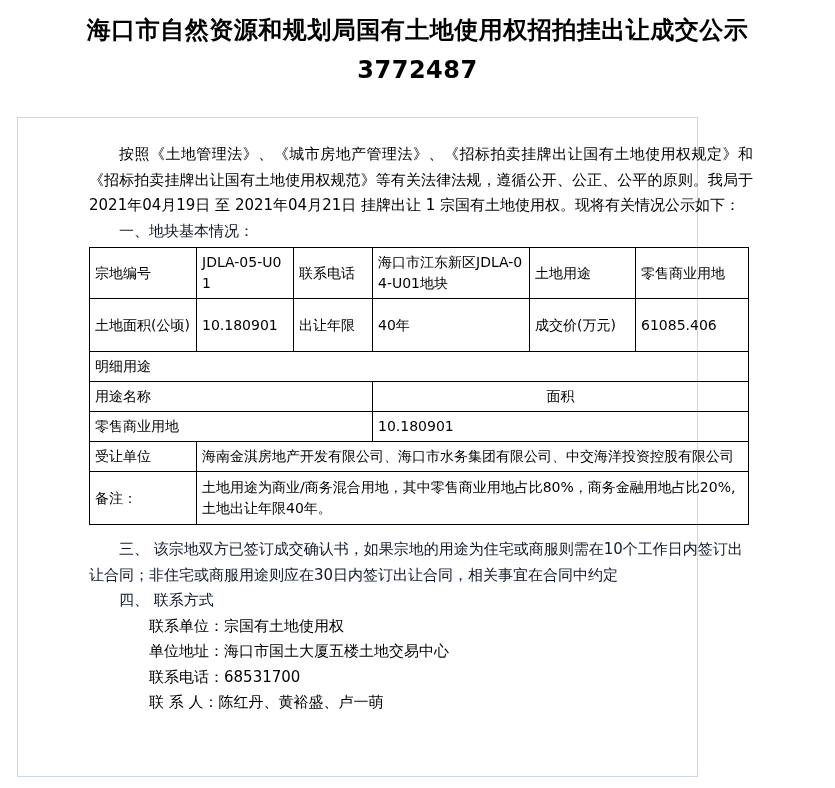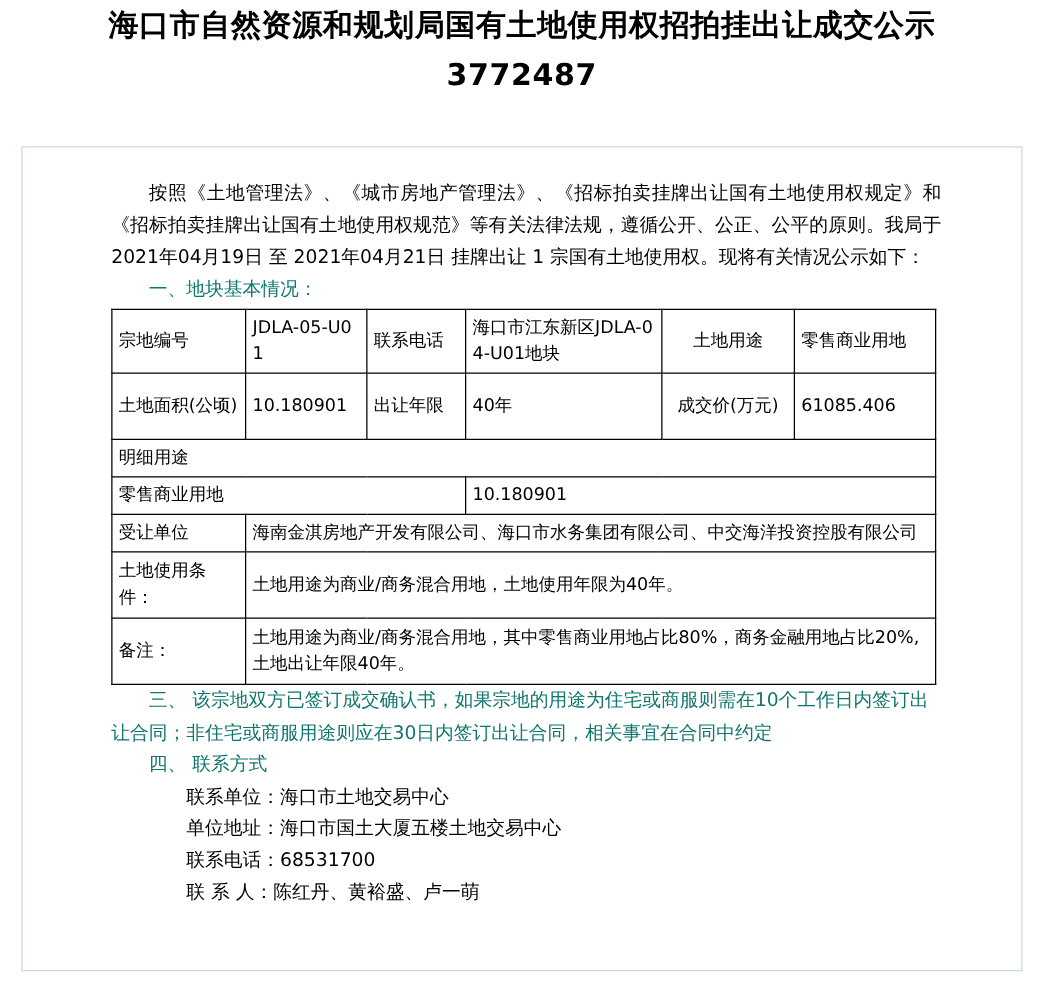--- a/index.html
+++ b/index.html
@@ -16,36 +16,37 @@
   }
   .page {
     position: relative;
     width: 835px;
     height: 788px;
     background: #ffffff;
   }
 
   
   .title-block {
+    padding-top: 10px;
     text-align: center;
   }
   .title-line {
     font-size: 24px;
     font-weight: bold;
     letter-spacing: 0.5px;
     line-height: 40px;
     color: #000000;
   }
 
   
   .content-frame {
     position: absolute;
     left: 17px;
     top: 117px;
-    width: 801px;
+    width: 681px;
     height: 660px;
     border: 1px solid #ccd6e8;
     box-sizing: border-box;
     background: #ffffff;
     padding-left: 16px;
   }
 
   .body-area {
     position: absolute;
     left: 71px;
@@ -60,52 +61,52 @@
     text-align: justify;
     text-justify: inter-ideograph;
     color: #000000;
   }
   .para.indent2 {
     text-indent: 2em;
   }
   .sec-line {
     font-size: 15px;
     line-height: 25.5px;
-    color: #0f766e;
+    color: #0f172a;
     padding-left: 2em;
   }
   .sec-line.hang {
     padding-left: 0;
     text-indent: 2em;
   }
 
   
   table.landtable {
     border-collapse: collapse;
     width: 660px;
     margin-top: 3px;
-    margin-bottom: 0;
+    margin-bottom: 12px;
     table-layout: fixed;
   }
   table.landtable td {
     border: 1px solid #000000;
     font-size: 14px;
     line-height: 21px;
     padding: 4px 5px;
     vertical-align: middle;
     color: #000000;
     word-wrap: break-word;
     overflow-wrap: break-word;
     word-break: break-all;
   }
   td.lbl { width: 96px; }
   td.val-code { width: 86px; font-size: 13px; }
   td.lbl2 { width: 68px; }
   td.loc { }
-  td.lbl3 { width: 95px; text-align: center; }
+  td.lbl3 { width: 95px; }
   td.val-right { width: 102px; font-size: 13px; }
   td.num { font-size: 13px; }
   td.tall { height: 44px; }
   td.center { text-align: center; }
   td.pad-l { padding-left: 9px; }
 
   
   .contact-block {
     padding-left: 4em;
     font-size: 15px;
@@ -147,43 +148,43 @@
             <td class="val-code num">10.180901</td>
             <td class="lbl2">出让年限</td>
             <td class="loc">40年</td>
             <td class="lbl3">成交价(万元)</td>
             <td class="val-right num">61085.406</td>
           </tr>
           <tr>
             <td colspan="6">明细用途</td>
           </tr>
           <tr>
+            <td colspan="3">用途名称</td>
+            <td colspan="3" class="center">面积</td>
+          </tr>
+          <tr>
             <td colspan="3">零售商业用地</td>
             <td colspan="3" class="num pad-l">10.180901</td>
           </tr>
           <tr>
             <td class="lbl">受让单位</td>
             <td colspan="5">海南金淇房地产开发有限公司、海口市水务集团有限公司、中交海洋投资控股有限公司</td>
-          </tr>
-          <tr>
-            <td class="lbl tall">土地使用条件：</td>
-            <td colspan="5">土地用途为商业/商务混合用地，土地使用年限为40年。</td>
           </tr>
           <tr>
             <td class="lbl tall">备注：</td>
             <td colspan="5">土地用途为商业/商务混合用地，其中零售商业用地占比80%，商务金融用地占比20%,土地出让年限40年。</td>
           </tr>
         </tbody>
       </table>
 
       <div class="sec-line hang">三、 该宗地双方已签订成交确认书，如果宗地的用途为住宅或商服则需在10个工作日内签订出让合同；非住宅或商服用途则应在30日内签订出让合同，相关事宜在合同中约定</div>
       <div class="sec-line">四、 联系方式</div>
 
       <div class="contact-block">
-        <div class="contact-row"><span>联系单位：</span><span>海口市土地交易中心</span></div>
+        <div class="contact-row"><span>联系单位：</span><span>宗国有土地使用权</span></div>
         <div class="contact-row"><span>单位地址：</span><span>海口市国土大厦五楼土地交易中心</span></div>
         <div class="contact-row"><span>联系电话：</span><span>68531700</span></div>
         <div class="contact-row"><span>联 系 人：</span><span>陈红丹、黄裕盛、卢一萌</span></div>
 
       </div>
 
     </div>
   </div>
 
 </div>

